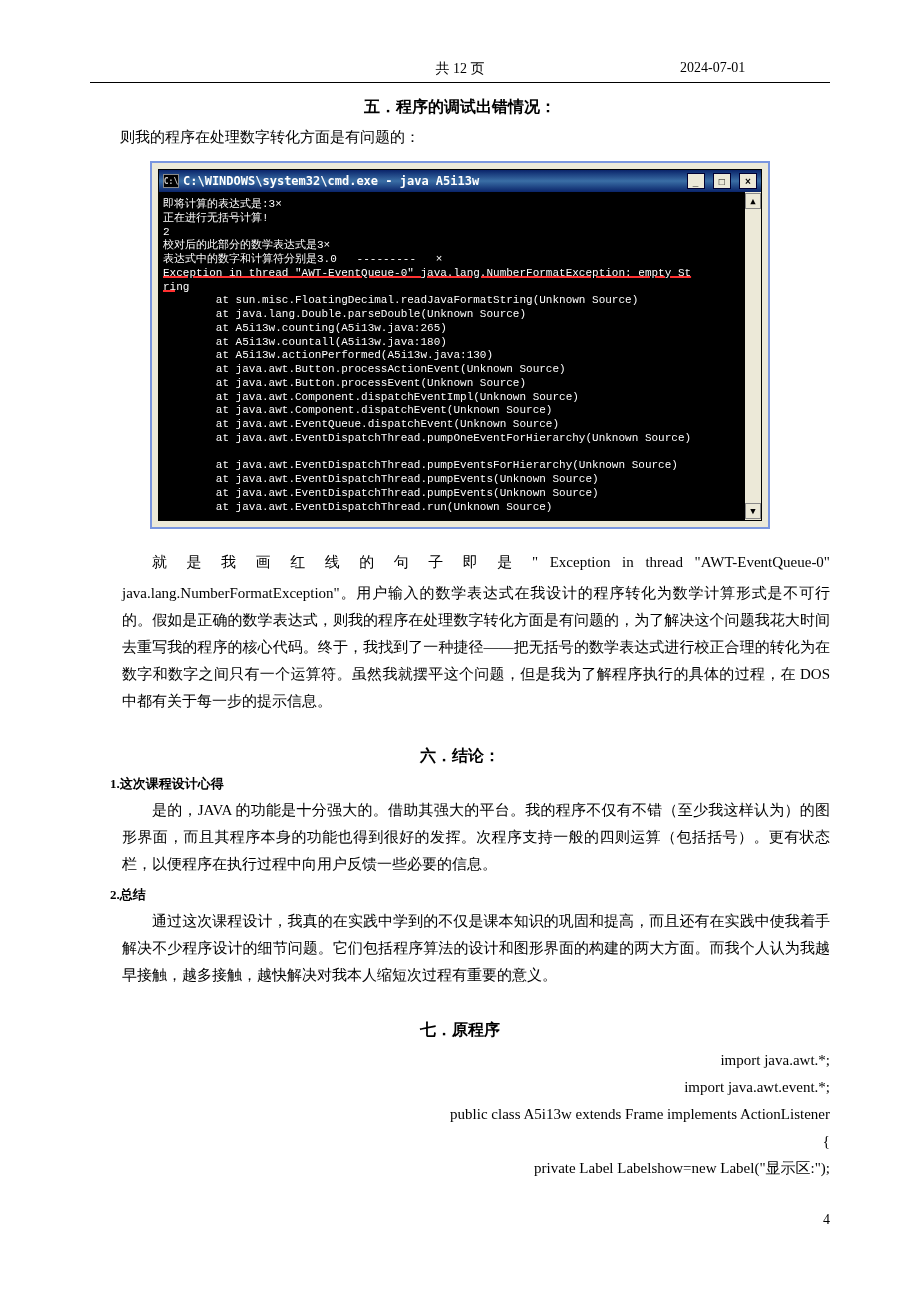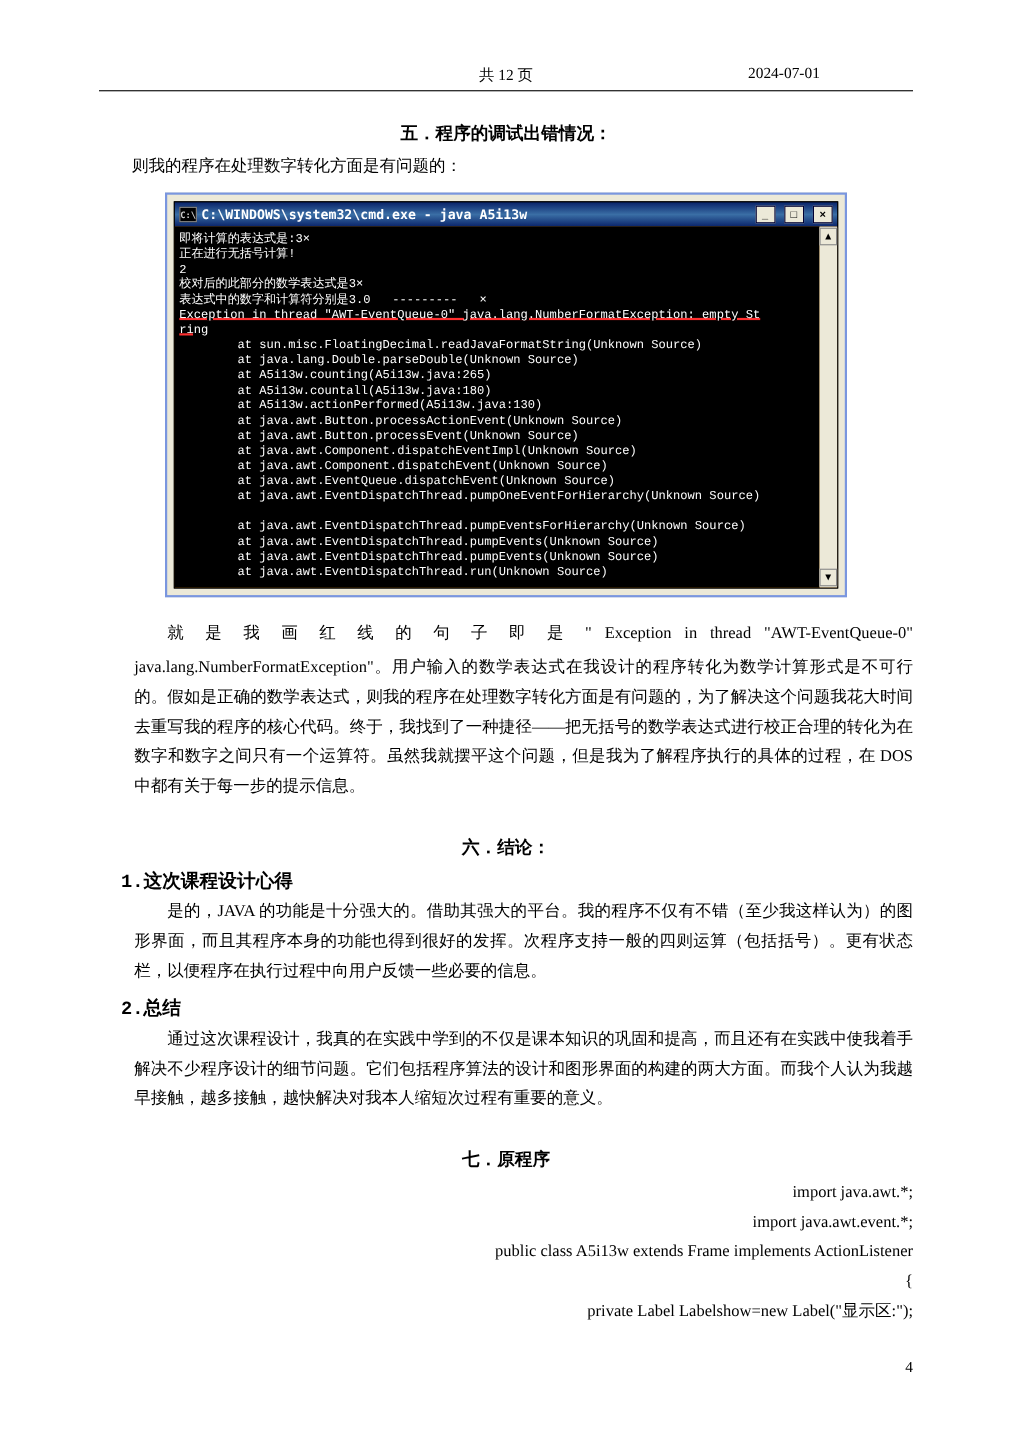--- a/index.html
+++ b/index.html
@@ -14,36 +14,35 @@
   .page {
     padding: 60px 90px 40px 90px;
     box-sizing: border-box;
   }
   .header-row {
     display: flex;
     justify-content: space-between;
     font-size: 14px;
     padding-bottom: 4px;
     border-bottom: 1px solid #000;
-    margin-bottom: 28px;
+    margin-bottom: 14px;
   }
   .header-center { text-align: center; flex: 1; }
   .header-right { text-align: left; width: 150px; }
   .header-left-spacer { width: 150px; }
   h2.section-title {
     font-size: 16px;
     font-weight: bold;
     margin: 10px 0 6px 0;
     text-align: center;
   }
   h3.sub-title {
-    font-size: 17px;
+    font-size: 13px;
     font-weight: bold;
     margin: 8px 0 4px 20px;
-    font-family: Liberation Mono, monospace;
   }
   p.body-text {
     margin: 4px 0;
     line-height: 1.8;
     text-indent: 2em;
   }
   p.justify {
     text-align: justify;
     text-justify: inter-character;
     margin-left: 32px;
@@ -100,21 +99,21 @@
     font-size: 10px;
     font-family: sans-serif;
     font-weight: bold;
     display: inline-flex;
     align-items: center;
     justify-content: center;
     margin-left: 1px;
   }
   .cmd-body-wrap {
     display: flex;
-    background: #a16207;
+    background: #0ea5e9;
   }
   .cmd-body {
     flex: 1;
     background: #000;
     color: #fff;
     font-family: "NSimSun","SimSun","Courier New",monospace;
     font-size: 11px;
     line-height: 1.25;
     padding: 6px 2px 6px 4px;
     white-space: pre;

